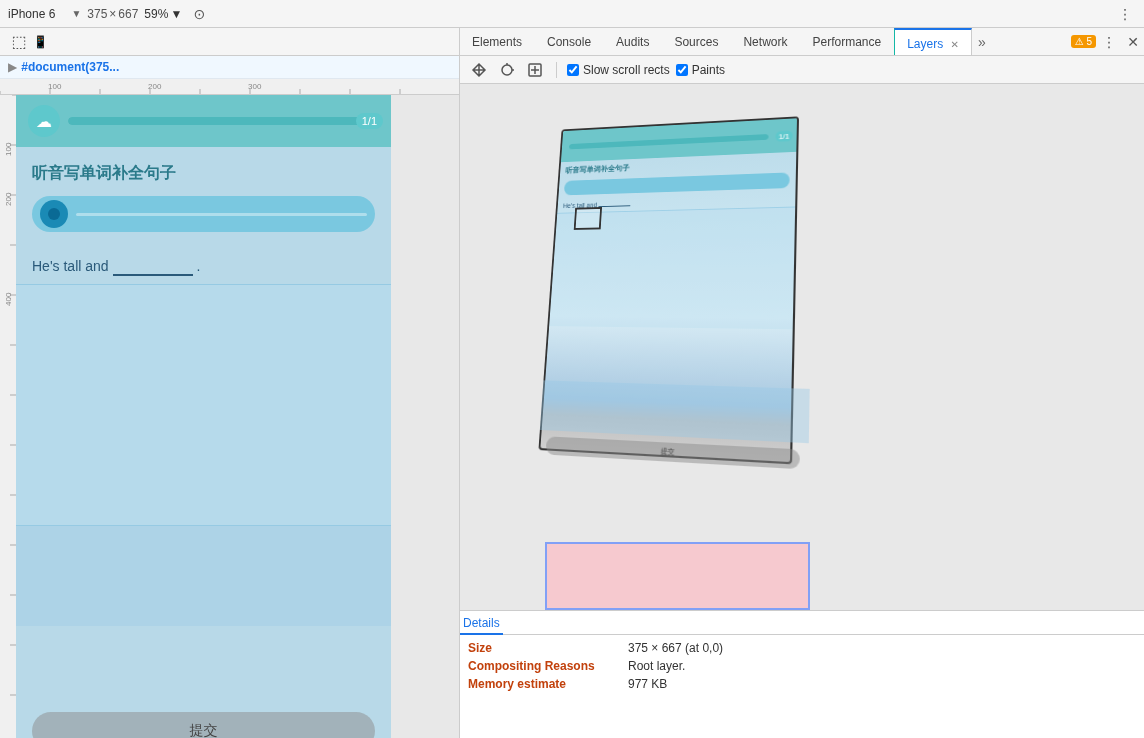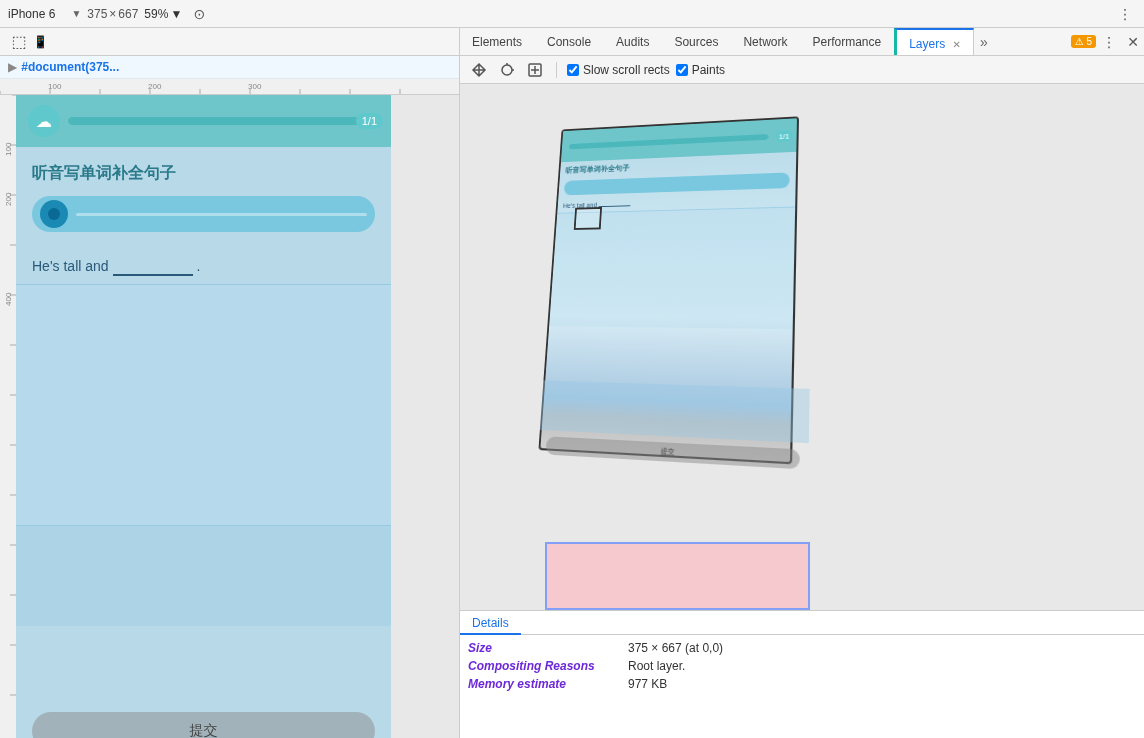--- a/index.html
+++ b/index.html
@@ -262,21 +262,21 @@
       color: #444;
       cursor: pointer;
       border-right: 1px solid transparent;
       white-space: nowrap;
     }
     .dt-tab.active {
       background: #fff;
       border-top: 2px solid #1a73e8;
       color: #1a73e8;
       border-right: 1px solid #ccc;
-      border-left: 3px solid #14b8a6;
+      border-left: 1px solid #14b8a6;
     }
     .dt-tab-close {
       font-size: 10px;
       color: #888;
       margin-left: 4px;
       cursor: pointer;
     }
     .dt-more-btn {
       padding: 0 6px;
       cursor: pointer;
@@ -483,21 +483,21 @@
       border-top: 1px solid #ccc;
       background: #fff;
       overflow: hidden;
     }
     .details-tabs {
       display: flex;
       height: 24px;
       border-bottom: 1px solid #ccc;
     }
     .details-tab {
-      padding: 0 12px;
+      padding: 0 3px;
       height: 24px;
       line-height: 24px;
       font-size: 12px;
       color: #444;
       cursor: pointer;
     }
     .details-tab.active {
       border-bottom: 2px solid #1a73e8;
       color: #1a73e8;
     }
@@ -506,23 +506,22 @@
     }
     .details-row {
       display: flex;
       align-items: baseline;
       padding: 2px 0;
       font-size: 12px;
     }
     .details-key {
       width: 160px;
       font-weight: bold;
-      color: #6d28d9;
+      color: #c2410c;
       flex-shrink: 0;
-      font-style: italic;
     }
     .details-val {
       color: #333;
     }
     .tree-item {
       display: flex;
       align-items: center;
       padding: 4px 8px;
       font-size: 12px;
       color: #1a73e8;

